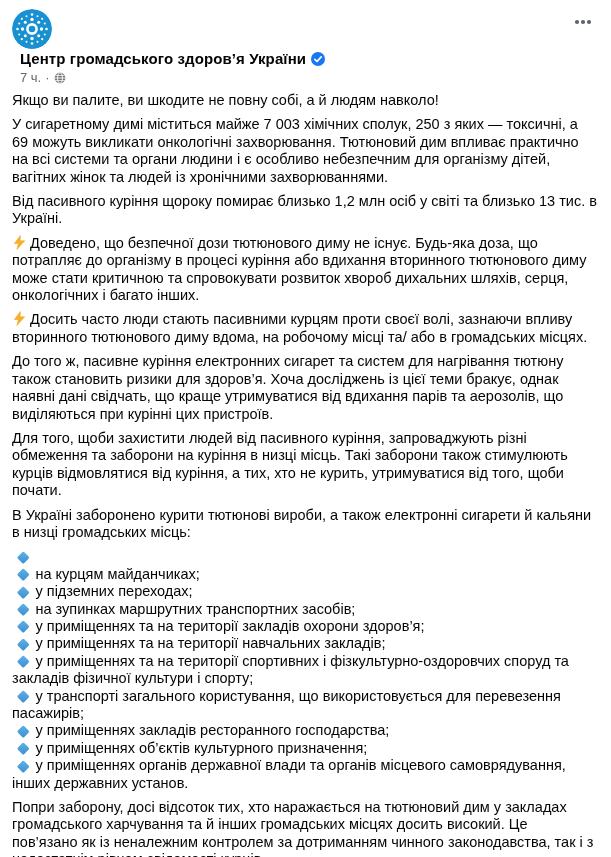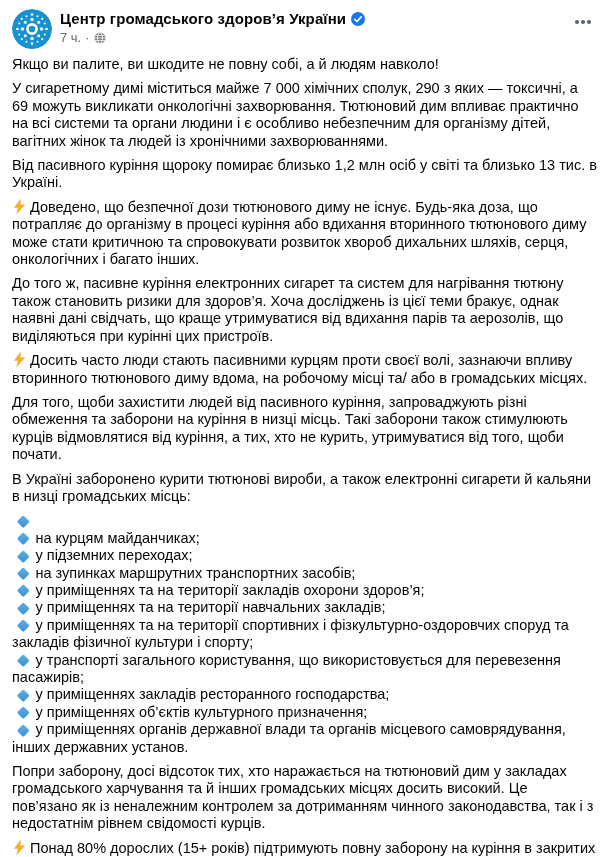--- a/index.html
+++ b/index.html
@@ -12,20 +12,21 @@
     width: 611px;
     background: #fff;
     position: relative;
   }
   
   .header {
     display: flex;
     align-items: flex-start;
     padding: 9px 16px 2px 12px;
     position: relative;
+    flex-direction: column;
   }
   .avatar {
     width: 40px; height: 40px;
     border-radius: 50%;
     flex: 0 0 40px;
     cursor: pointer;
   }
   .h-meta { margin-left: 8px; padding-top: 1px; }
   .name-row {
     display: flex; align-items: center; gap: 5px;
@@ -151,33 +152,33 @@
       <i></i>
         <i></i>
         <i></i>
     </div>
   </div>
 
   <div class="content">
 
     <p><span>Якщо ви палите, ви шкодите не повну собі, а й людям навколо!</span></p>
 
-    <p><span>У сигаретному димі міститься майже 7 000 хімічних сполук, 290 з яких — токсичні, а 69 можуть викликати онкологічні захворювання. Тютюновий дим впливає практично на всі системи та органи людини і є особливо небезпечним для організму дітей, вагітних жінок та людей із хронічними захворюваннями.</span></p>
+    <p><span>У сигаретному димі міститься майже 7 003 хімічних сполук, 250 з яких — токсичні, а 69 можуть викликати онкологічні захворювання. Тютюновий дим впливає практично на всі системи та органи людини і є особливо небезпечним для організму дітей, вагітних жінок та людей із хронічними захворюваннями.</span></p>
 
     <p><span>Від пасивного куріння щороку помирає близько 1,2 млн осіб у світі та близько 13 тис. в Україні.</span></p>
 
     <p><span class="bolt"><svg viewBox="0 0 16 16" xmlns="http://www.w3.org/2000/svg">
             <polygon points="9,0.5 2.5,9 6.8,9 5.2,15.5 13.5,6.2 8.6,6.2" fill="#F7B126" stroke="#E89A0C" stroke-width="0.5"></polygon>
           </svg></span><span>Доведено, що безпечної дози тютюнового диму не існує. Будь-яка доза, що потрапляє до організму в процесі куріння або вдихання вторинного тютюнового диму може стати критичною та спровокувати розвиток хвороб дихальних шляхів, серця, онкологічних і багато інших.</span></p>
 
-    <p><span>До того ж, пасивне куріння електронних сигарет та систем для нагрівання тютюну також становить ризики для здоров’я. Хоча досліджень із цієї теми бракує, однак наявні дані свідчать, що краще утримуватися від вдихання парів та аерозолів, що виділяються при курінні цих пристроїв.</span></p>
-
     <p><span class="bolt"><svg viewBox="0 0 16 16" xmlns="http://www.w3.org/2000/svg">
             <polygon points="9,0.5 2.5,9 6.8,9 5.2,15.5 13.5,6.2 8.6,6.2" fill="#F7B126" stroke="#E89A0C" stroke-width="0.5"></polygon>
           </svg></span><span>Досить часто люди стають пасивними курцям проти своєї волі, зазнаючи впливу вторинного тютюнового диму вдома, на робочому місці та/ або в громадських місцях.</span></p>
+
+    <p><span>До того ж, пасивне куріння електронних сигарет та систем для нагрівання тютюну також становить ризики для здоров’я. Хоча досліджень із цієї теми бракує, однак наявні дані свідчать, що краще утримуватися від вдихання парів та аерозолів, що виділяються при курінні цих пристроїв.</span></p>
 
     <p><span>Для того, щоби захистити людей від пасивного куріння, запроваджують різні обмеження та заборони на куріння в низці місць. Такі заборони також стимулюють курців відмовлятися від куріння, а тих, хто не курить, утримуватися від того, щоби почати.</span></p>
 
     <p><span>В Україні заборонено курити тютюнові вироби, а також електронні сигарети й кальяни в низці громадських місць:</span></p>
 
     <div class="bullets">
       <div class="bullet-line"><span class="diamond"></span></div>
       <div class="bullet-line"><span class="diamond"></span><span>на курцям майданчиках;</span></div>
       <div class="bullet-line"><span class="diamond"></span><span>у підземних переходах;</span></div>
       <div class="bullet-line"><span class="diamond"></span><span>на зупинках маршрутних транспортних засобів;</span></div>

